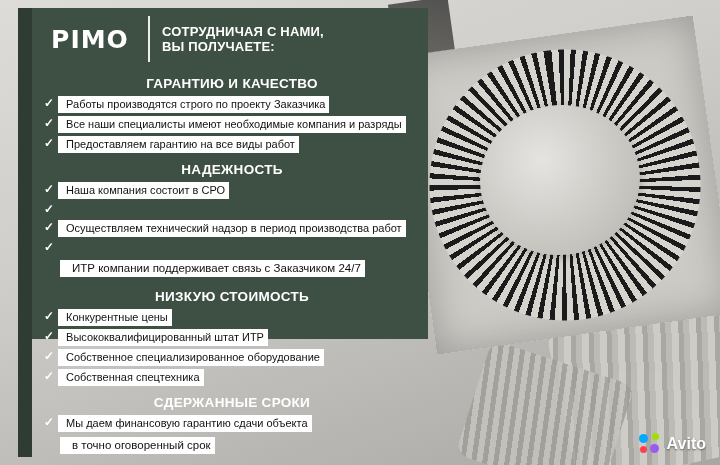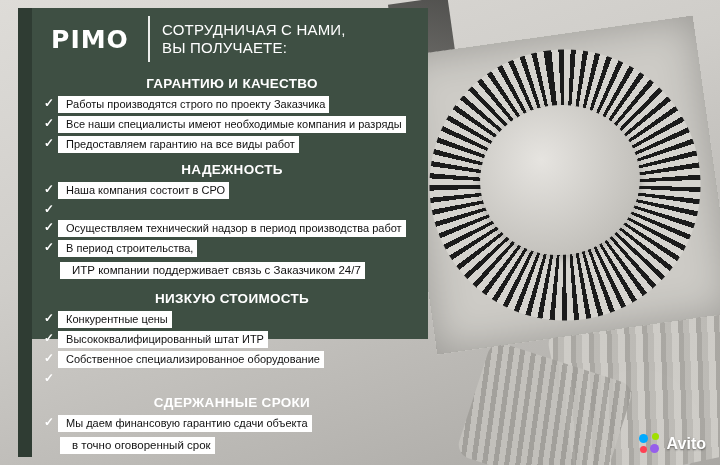--- a/index.html
+++ b/index.html
@@ -74,21 +74,21 @@
   }
   .logo{
     width:116px;text-align:center;color:#ffffff;
     font-family:"DejaVu Sans", sans-serif;
     font-size:25px;font-weight:bold;letter-spacing:1px;
   }
   .divider{
     width:2px;height:46px;background:#ffffff;opacity:.9;margin-right:12px;
   }
   .headline{
-    color:#ffffff;font-weight:normal;font-size:15px;line-height:1.18;
+    color:#ffffff;font-weight:bold;font-size:13px;line-height:1.18;
     letter-spacing:.2px;
   }
   
   .content{position:absolute;left:26px;top:68px;right:8px;}
   .sect-title{
     color:#ffffff;font-weight:bold;font-size:13.5px;letter-spacing:.3px;
     margin:9px 0 5px 0;
     text-align:center;
   }
   .sect-title:first-child{margin-top:0;}
@@ -170,40 +170,40 @@
       </div>
       <div class="item">
         <span class="check">✓</span>
       </div>
       <div class="item">
         <span class="check">✓</span>
         <span class="item-text">Осуществляем технический надзор в период производства работ</span>
       </div>
       <div class="item">
         <span class="check">✓</span>
-        <span class="item-text">В период строительства,</span>
       </div>
       <div class="sub">ИТР компании поддерживает связь с Заказчиком 24/7</div>
 
       
       <div class="sect-title">НИЗКУЮ СТОИМОСТЬ</div>
       <div class="item">
         <span class="check">✓</span>
         <span class="item-text">Конкурентные цены</span>
       </div>
       <div class="item">
         <span class="check">✓</span>
         <span class="item-text">Высококвалифицированный штат ИТР</span>
       </div>
       <div class="item">
         <span class="check">✓</span>
         <span class="item-text">Собственное специализированное оборудование</span>
       </div>
       <div class="item">
         <span class="check">✓</span>
+        <span class="item-text">Собственная спецтехника</span>
       </div>
 
       
       <div class="sect-title">СДЕРЖАННЫЕ СРОКИ</div>
       <div class="item">
         <span class="check">✓</span>
         <span class="item-text">Мы даем финансовую гарантию сдачи объекта</span>
       </div>
       <div class="sub">в точно оговоренный срок</div>
 

